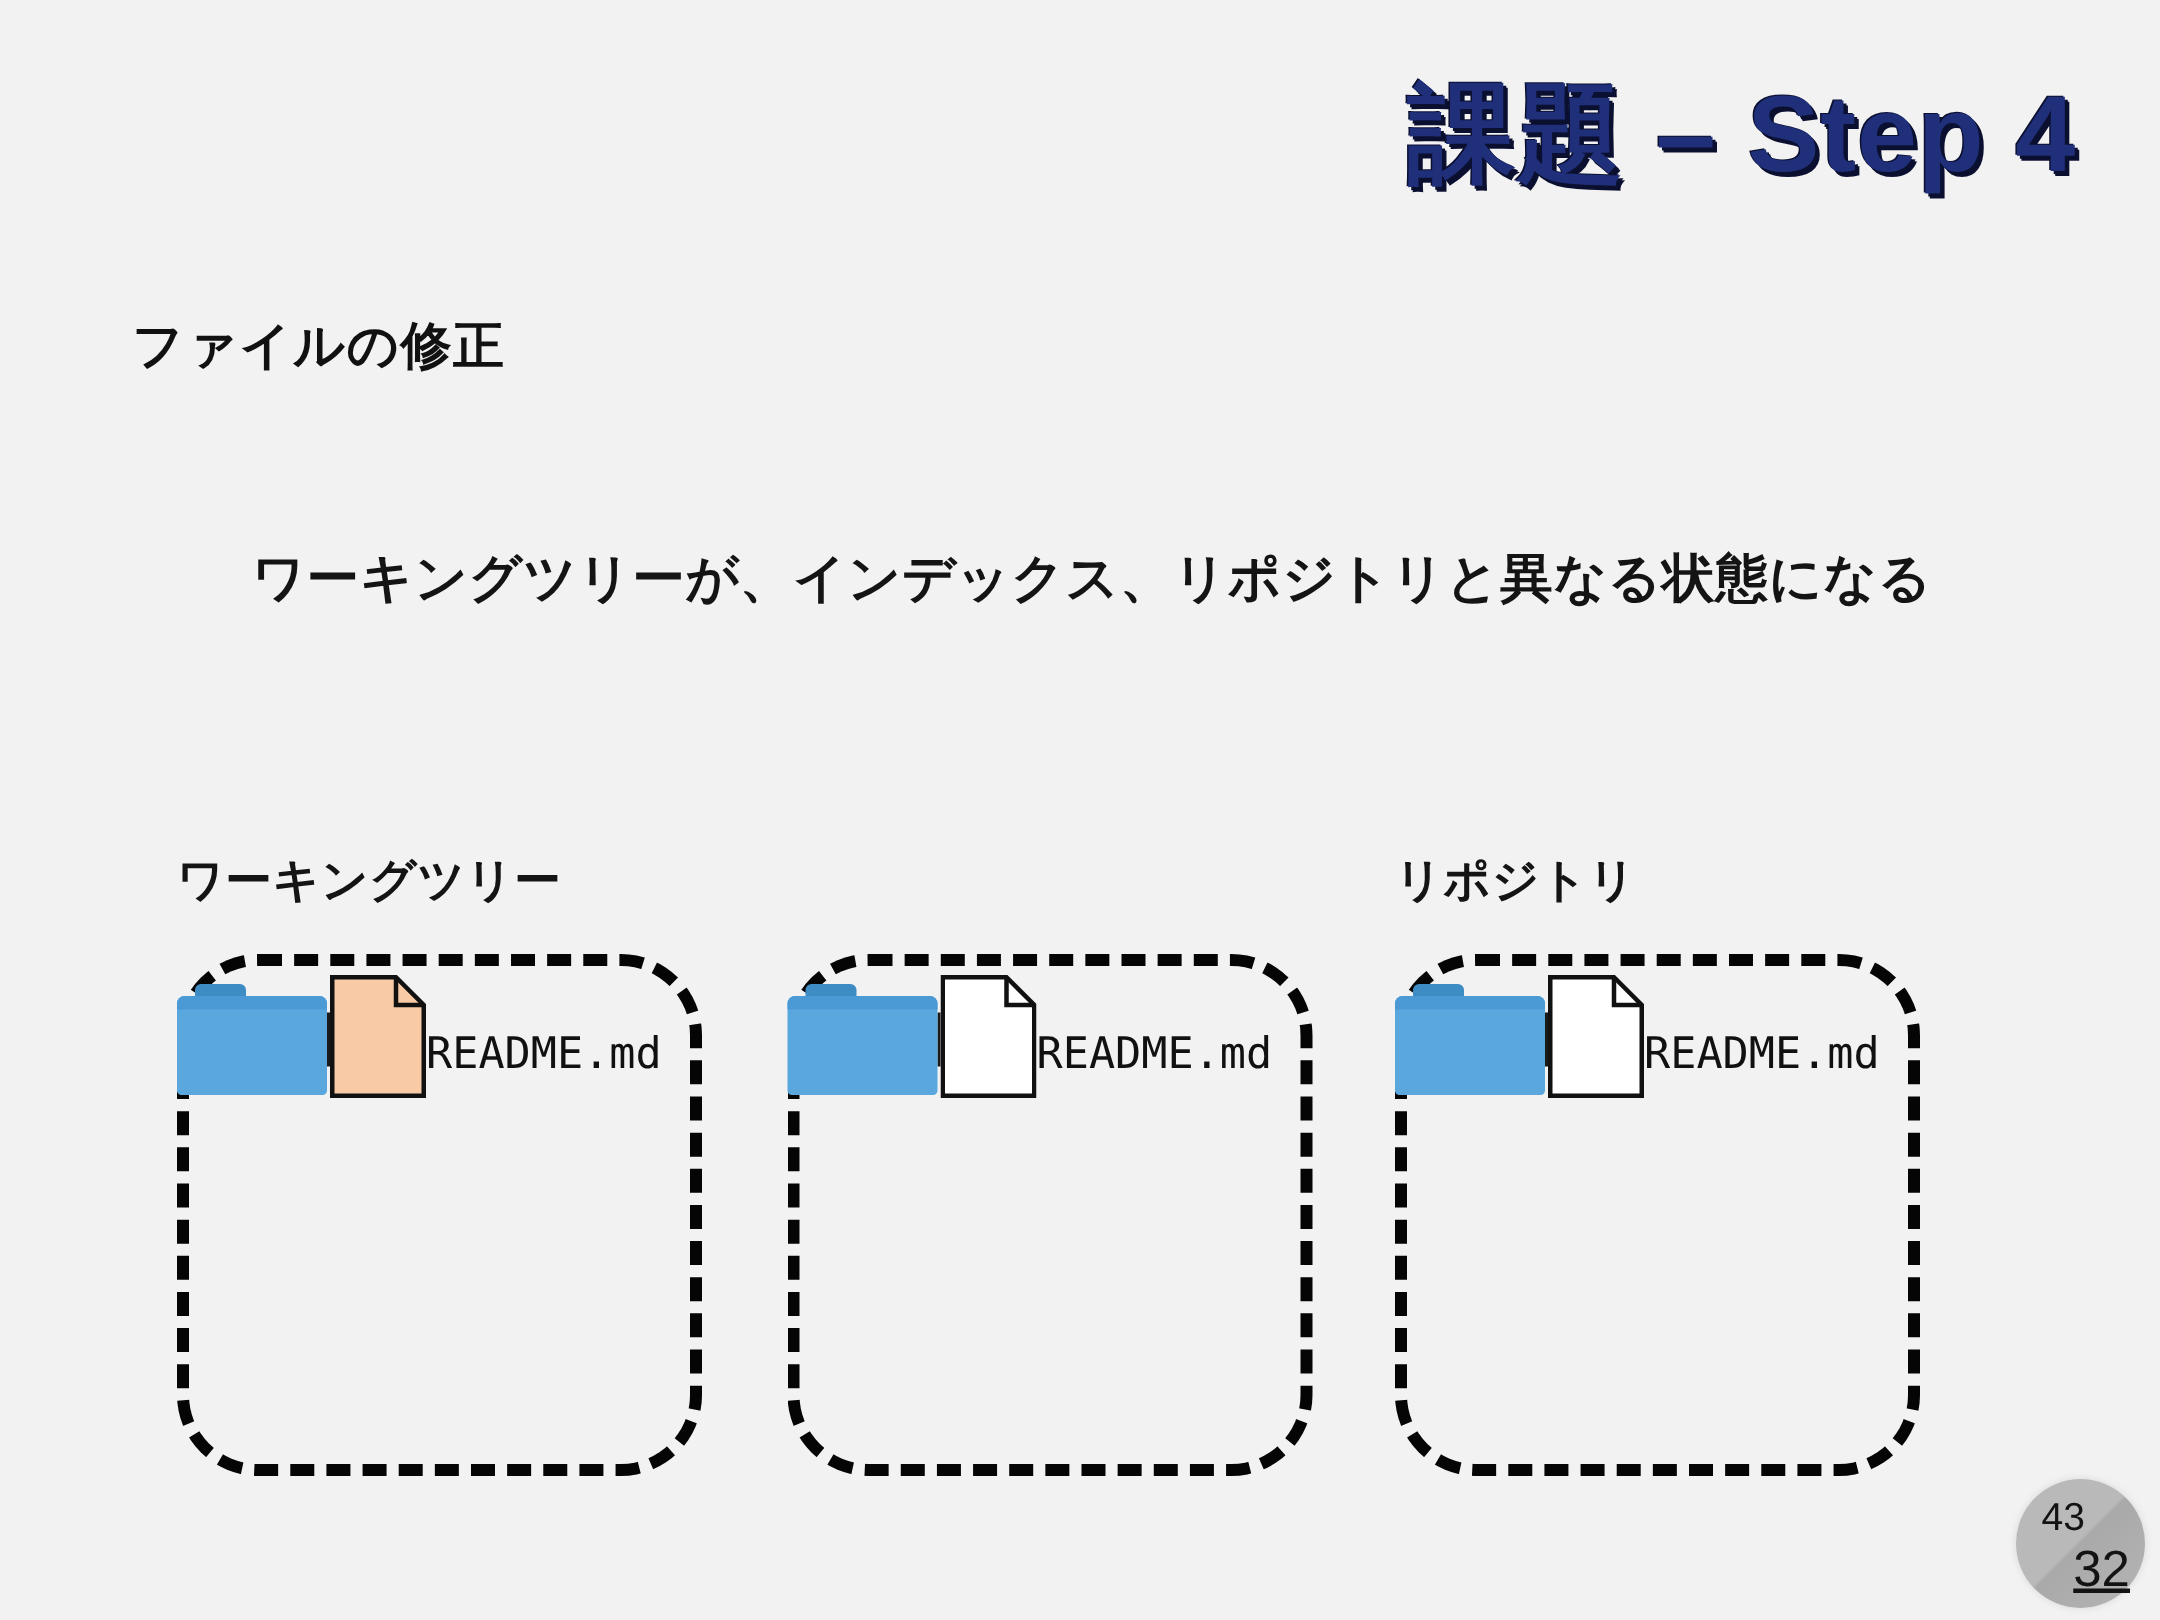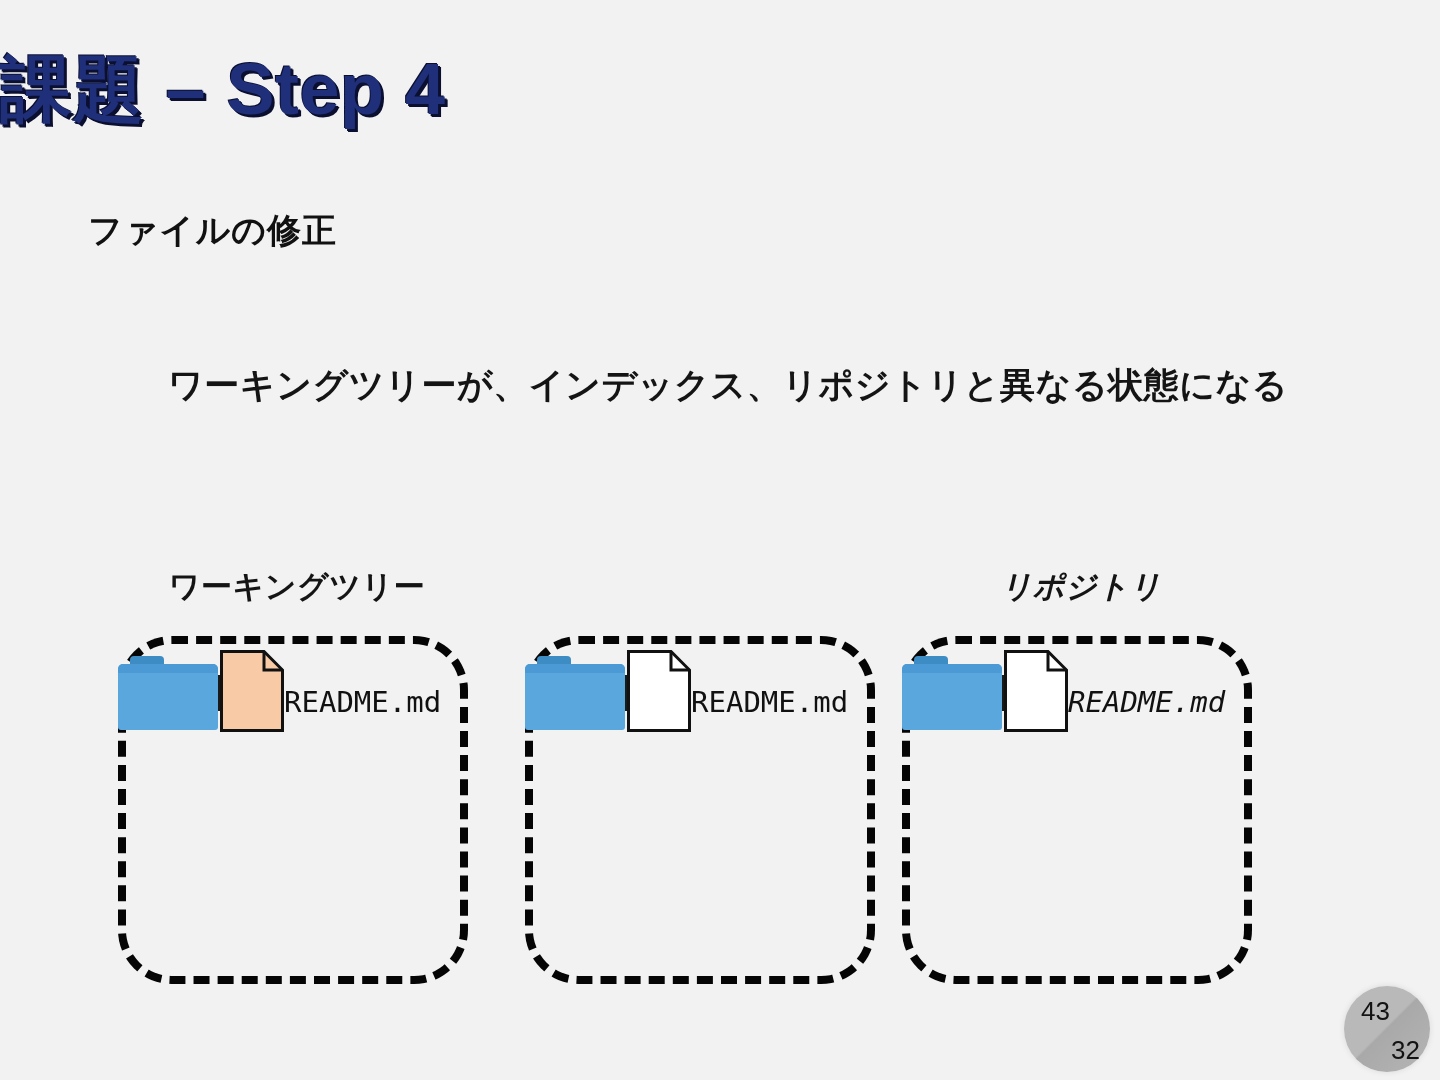--- a/index.html
+++ b/index.html
@@ -14,21 +14,21 @@
     overflow: hidden;
     position: relative;
   }
 
   
   .slide-title {
     position: absolute;
     top: 42px;
     left: 0;
     width: 1384px;
-    text-align: left;
+    text-align: right;
     font-size: 72px;
     font-weight: bold;
     color: #1f2f7a;
     letter-spacing: 0.5px;
     text-shadow:
        2px 2px 0 #0b1030,
        3px 3px 0 #0b1030,
       -1px -1px 0 #0b1030;
     white-space: nowrap;
   }
@@ -65,28 +65,27 @@
     height: 440px;
   }
   .column {
     position: absolute;
     top: 0;
     width: 358px;
     height: 430px;
   }
   .column.col-0 { left: 0px; }
   .column.col-1 { left: 407px; }
-  .column.col-2 { left: 784px; font-style: italic; }
+  .column.col-2 { left: 812px; }
 
   .column-label {
     position: absolute;
     top: 0;
     left: 0;
     width: 358px;
-    text-align: center;
     font-size: 31px;
     font-weight: bold;
     color: #141414;
     letter-spacing: 0.5px;
   }
 
   .area-box {
     position: absolute;
     top: 70px;
     left: 0;
@@ -179,23 +178,24 @@
     left: 17px;
     top: 10px;
     font-size: 26px;
     color: #131313;
     font-family: "Liberation Sans", sans-serif;
   }
   .page-badge .tot {
     position: absolute;
     right: 10px;
     bottom: 6px;
-    font-size: 26px;
+    font-size: 34px;
     color: #131313;
     font-family: "Liberation Sans", sans-serif;
+    text-decoration: underline;
   }
 </style>
 </head>
 <body>
 
 <div class="slide-title">課題 – Step 4</div>
 
 <div class="section-heading">ファイルの修正</div>
 
 <div class="description">ワーキングツリーが、インデックス、リポジトリと異なる状態になる</div>

